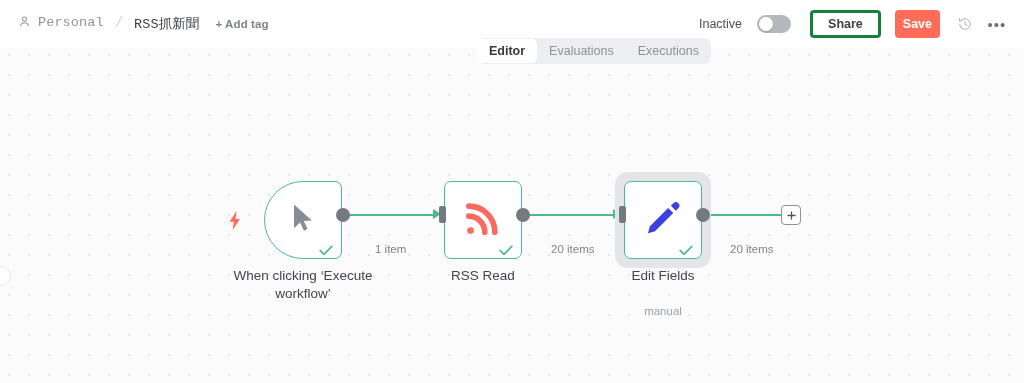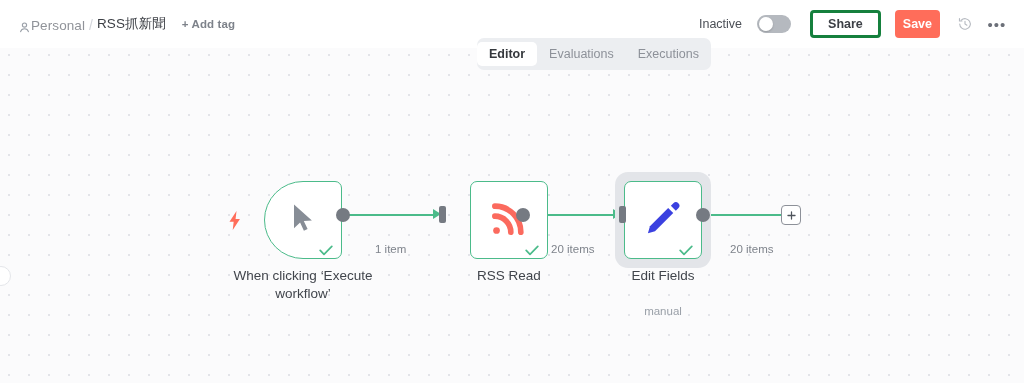--- a/index.html
+++ b/index.html
@@ -34,21 +34,23 @@
   .header-left {
     position: absolute;
     left: 18px; top: 0;
     height: 48px;
     display: flex;
     align-items: center;
     gap: 0px;
   }
   .breadcrumb {
     display: flex;
-    align-items: flex-end;
+    align-items: flex-start;
+    gap: 7px;
+    font-family: Liberation Mono, monospace;
   }
   .person-icon {
     width: 13px; height: 13px;
     display: inline-block;
     position: relative;
     top: 0px;
   }
   .bc-project {
     font-size: 13.5px;
     color: #909399;
@@ -164,21 +166,21 @@
     background-image: radial-gradient(circle at 1px 1px, #e3e4e9 1.1px, transparent 1.2px);
     background-size: 20px 20px;
     background-position: 8px 6px;
     overflow: hidden;
   }
 
   
   .tabs {
     position: absolute;
     left: 477px; top: 38px;
-    height: 32px;
+    height: 26px;
     display: flex;
     align-items: center;
     padding: 3px 0;
     border-radius: 7px;
     background: #eceef1;
     z-index: 45;
     box-sizing: border-box;
   }
   .tab {
     height: 24px;
@@ -414,21 +416,21 @@
         <span class="node-check">
           <svg viewBox="0 0 14 11" width="14" height="11" fill="none" stroke="#4bbb8a" stroke-width="1.7" stroke-linecap="round" stroke-linejoin="round">
             <path d="M1.2 5.4 L5 9.3 L12.8 1.4"></path>
           </svg>
         </span>
       </div>
       <div class="node-title">When clicking ‘Execute
 workflow’</div>
     </div>
 
-    <div class="node" style="left:470px; top:133px;">
+    <div class="node" style="left:444px; top:133px;">
       <div class="node-box">
         <span>
           <svg viewBox="0 0 28 28" width="36" height="36" fill="none" stroke="#fb6a5e" stroke-width="4.4" stroke-linecap="round">
             <path d="M3 4.8c11.2 0 20.2 9 20.2 20.2"></path>
             <path d="M3 12.6c6.9 0 12.4 5.6 12.4 12.4"></path>
             <circle cx="4.3" cy="23.7" r="2.6" fill="#fb6a5e" stroke="none"></circle>
           </svg>
         </span>
         <span class="node-check">
           <svg viewBox="0 0 14 11" width="14" height="11" fill="none" stroke="#4bbb8a" stroke-width="1.7" stroke-linecap="round" stroke-linejoin="round">

